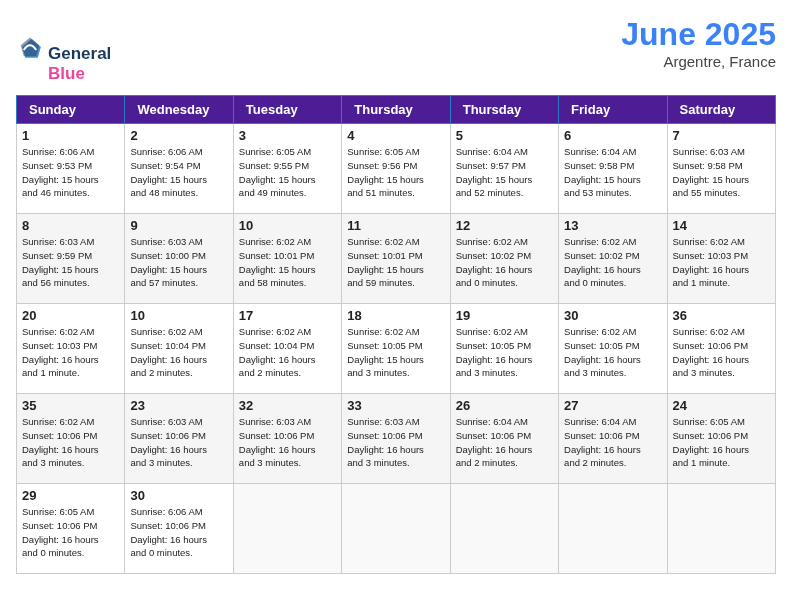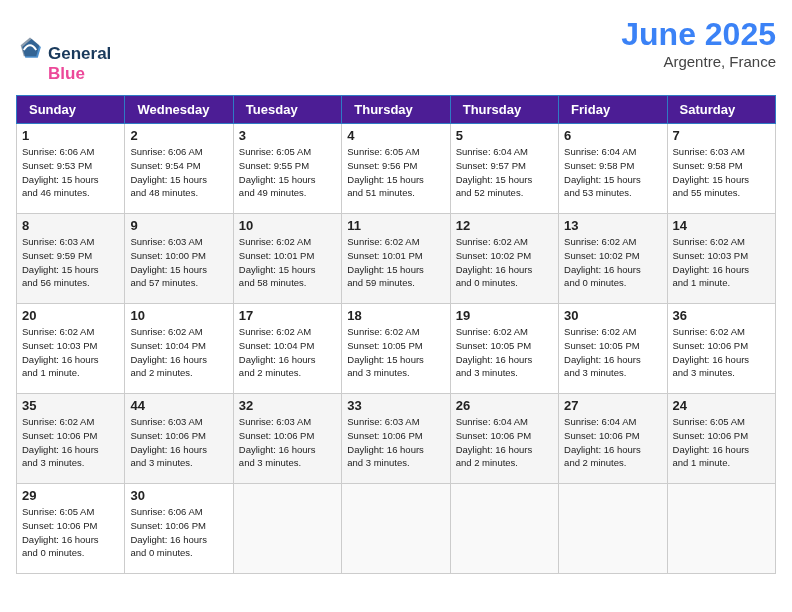--- a/index.html
+++ b/index.html
@@ -268,21 +268,21 @@
       </tr>
       <tr>
         <td>
           <span class="day-num">35</span>
           <div class="day-detail" style="white-space: pre-line;">Sunrise: 6:02 AM
 Sunset: 10:06 PM
 Daylight: 16 hours
 and 3 minutes.</div>
         </td>
         <td>
-          <span class="day-num">44</span>
+          <span class="day-num">23</span>
           <div class="day-detail" style="white-space: pre-line;">Sunrise: 6:03 AM
 Sunset: 10:06 PM
 Daylight: 16 hours
 and 3 minutes.</div>
         </td>
         <td>
           <span class="day-num">32</span>
           <div class="day-detail" style="white-space: pre-line;">Sunrise: 6:03 AM
 Sunset: 10:06 PM
 Daylight: 16 hours

